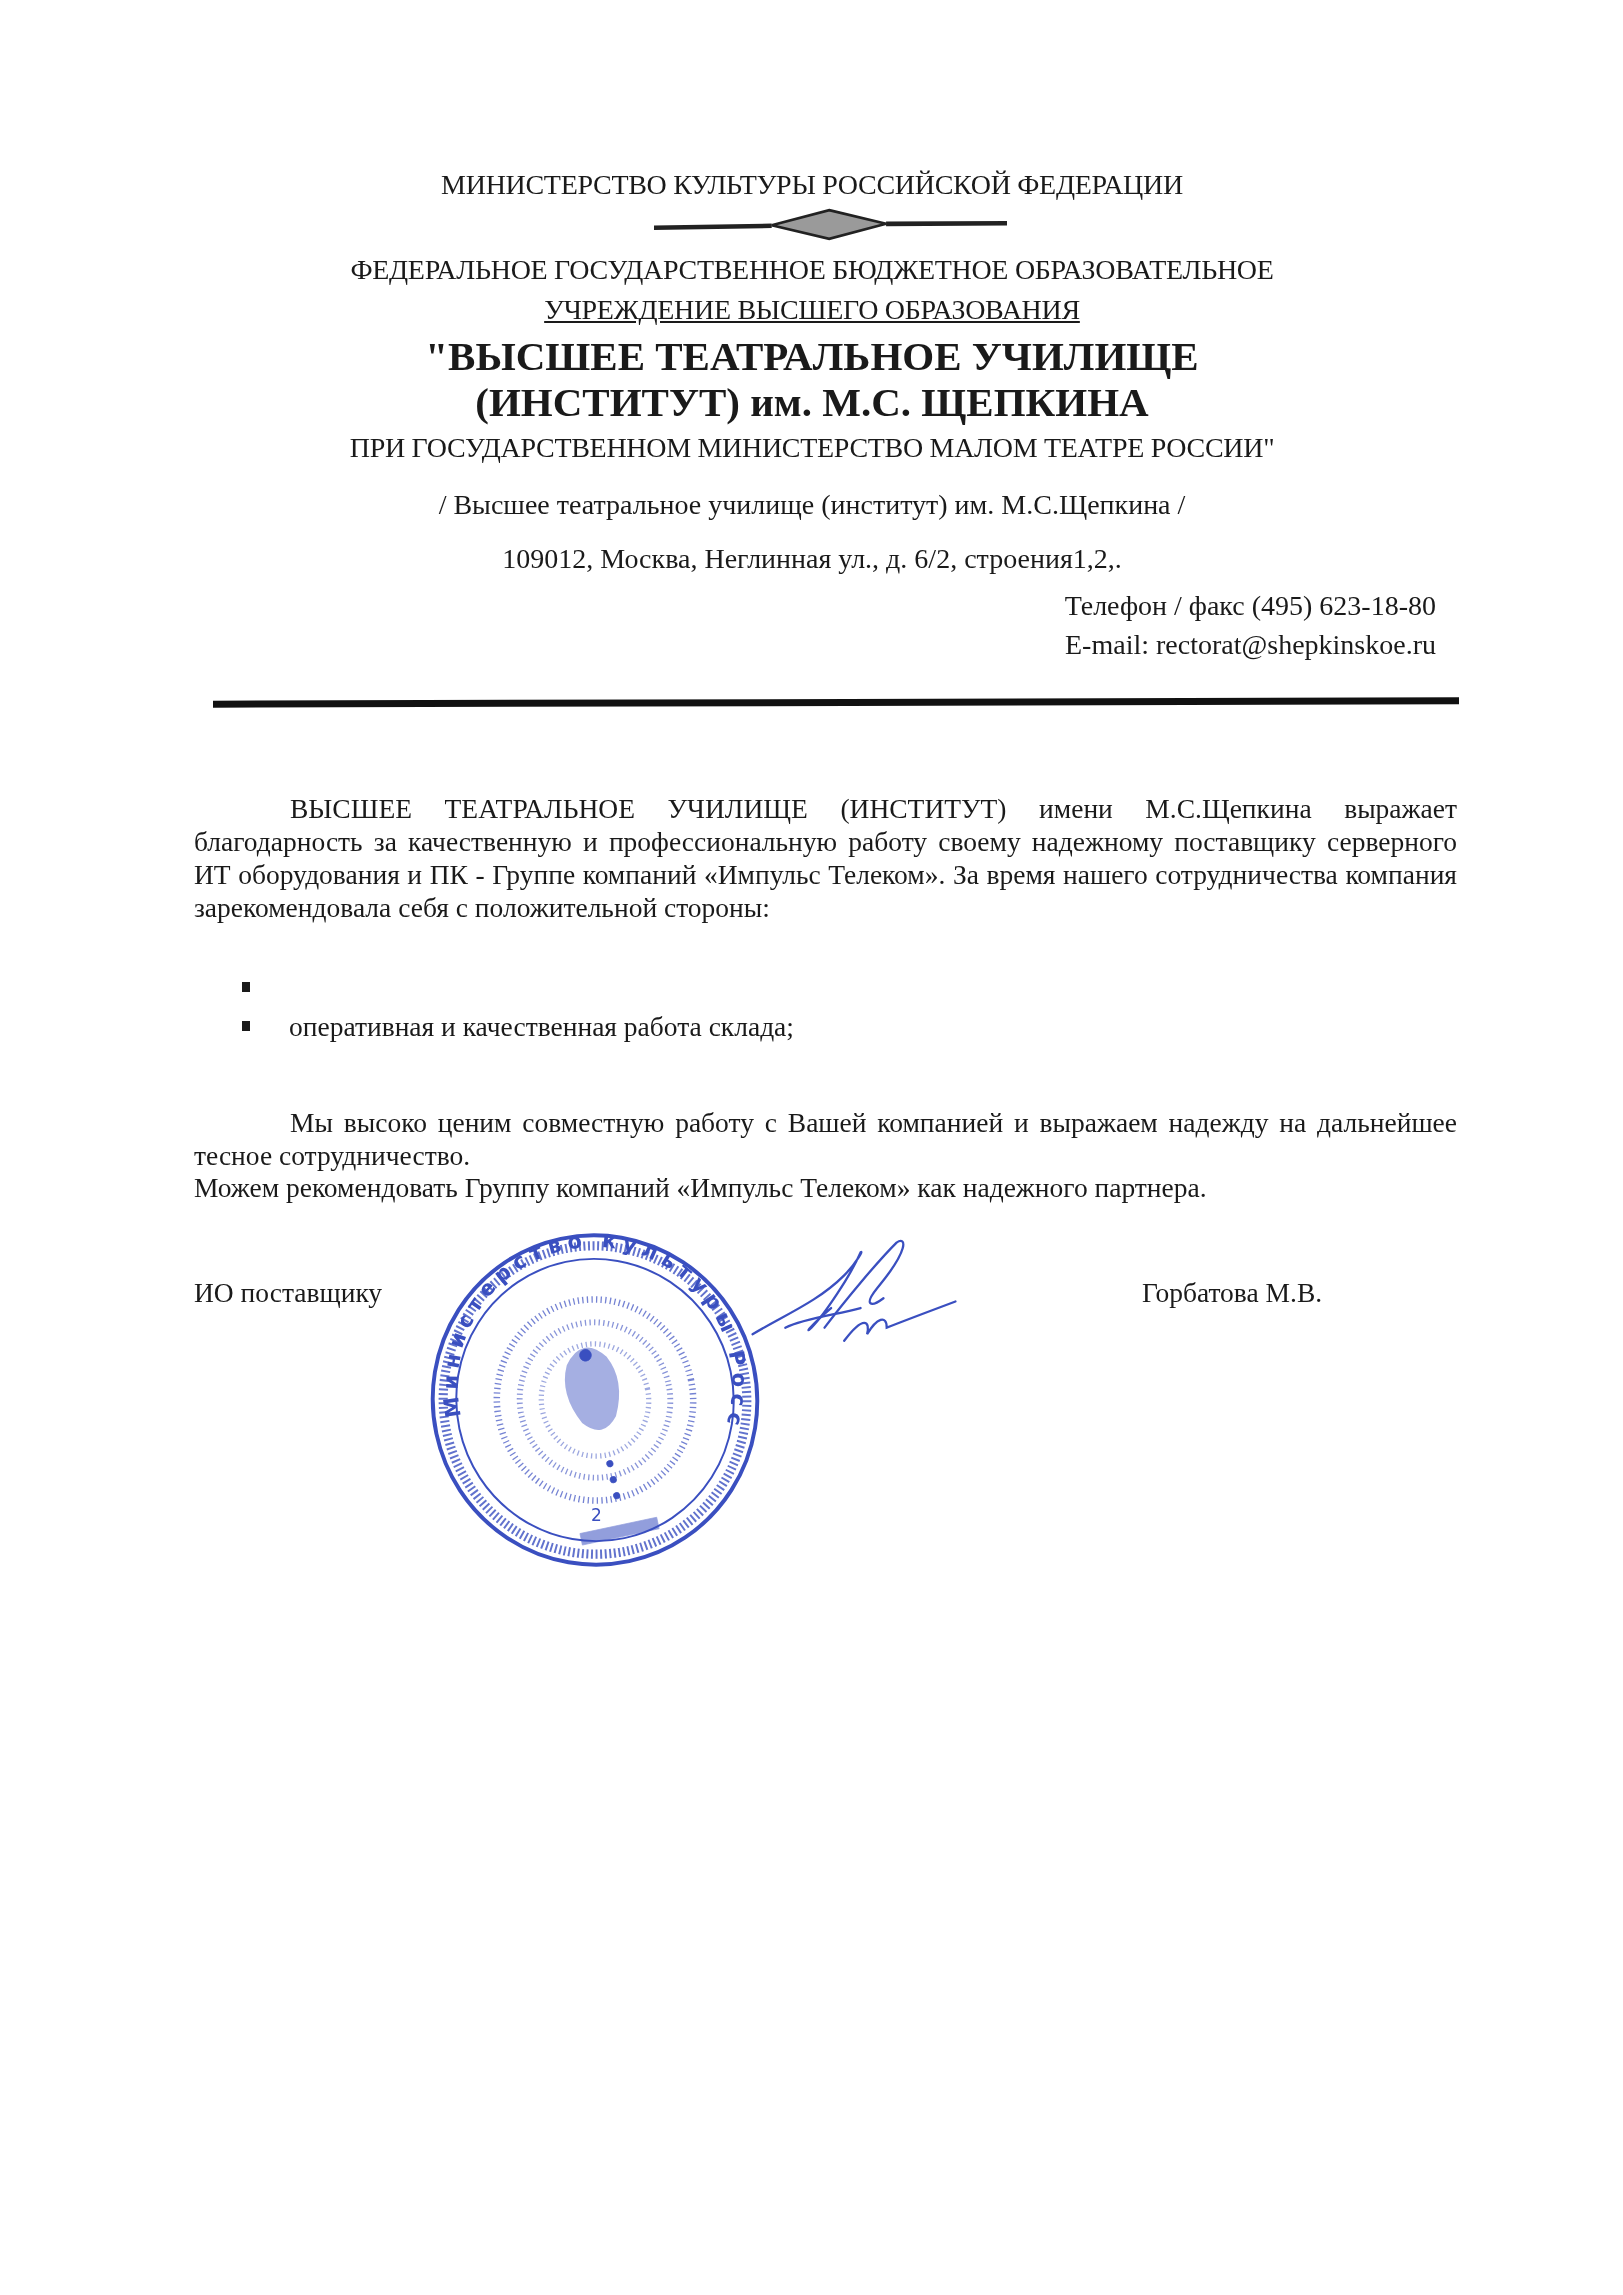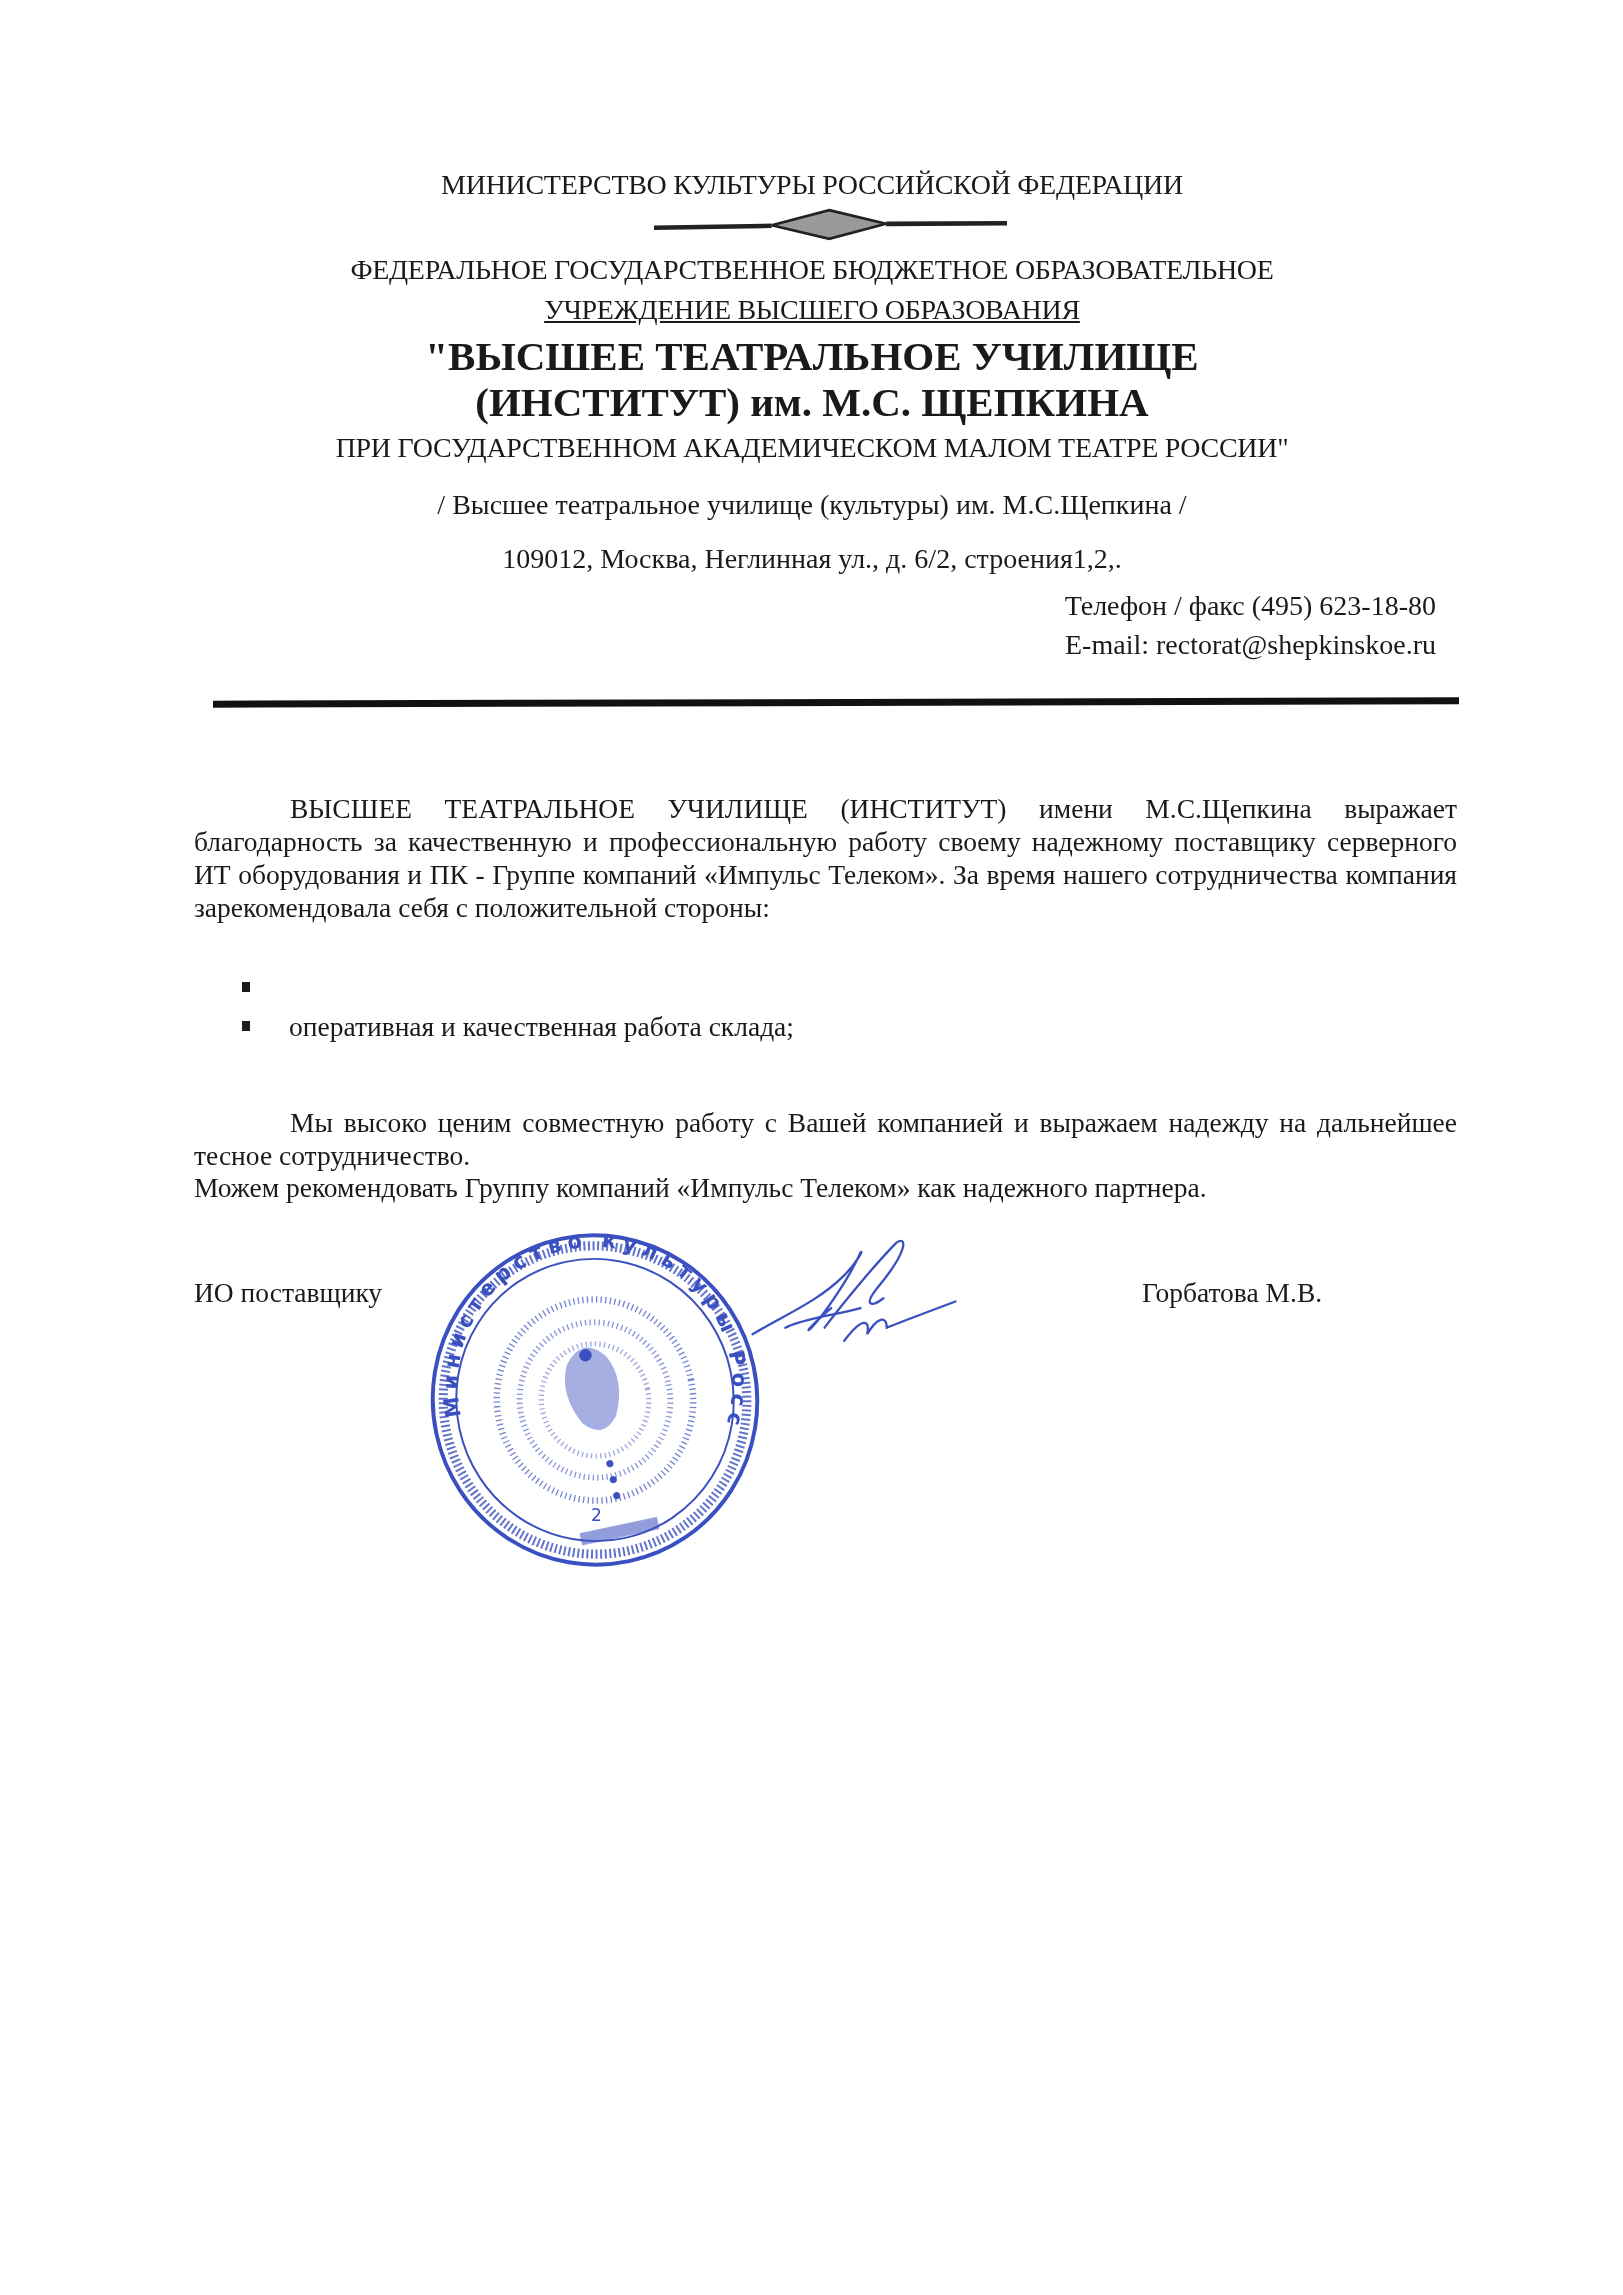--- a/index.html
+++ b/index.html
@@ -29,22 +29,22 @@
 <svg class="ornament" viewBox="0 0 540 50">
   <line x1="0" y1="30" x2="180" y2="27" stroke="#222" stroke-width="7"></line>
   <line x1="355" y1="24" x2="540" y2="23" stroke="#222" stroke-width="7"></line>
   <polygon points="268,3 355,24 268,47 180,26" fill="#9a9a9a" stroke="#222" stroke-width="4"></polygon>
 </svg>
 
 <div class="center-line hdr-small" style="top:254px;">ФЕДЕРАЛЬНОЕ ГОСУДАРСТВЕННОЕ БЮДЖЕТНОЕ ОБРАЗОВАТЕЛЬНОЕ</div>
 <div class="center-line hdr-small" style="top:294px;text-decoration:underline;">УЧРЕЖДЕНИЕ ВЫСШЕГО ОБРАЗОВАНИЯ</div>
 <div class="center-line hdr-big" style="top:332px;">"ВЫСШЕЕ ТЕАТРАЛЬНОЕ УЧИЛИЩЕ</div>
 <div class="center-line hdr-big" style="top:378px;">(ИНСТИТУТ) им. М.С. ЩЕПКИНА</div>
-<div class="center-line hdr-small" style="top:432px;">ПРИ ГОСУДАРСТВЕННОМ АКАДЕМИЧЕСКОМ МАЛОМ ТЕАТРЕ РОССИИ"</div>
-<div class="center-line hdr-sub" style="top:489px;">/ Высшее театральное училище (культуры) им. М.С.Щепкина /</div>
+<div class="center-line hdr-small" style="top:432px;">ПРИ ГОСУДАРСТВЕННОМ МИНИСТЕРСТВО МАЛОМ ТЕАТРЕ РОССИИ"</div>
+<div class="center-line hdr-sub" style="top:489px;">/ Высшее театральное училище (институт) им. М.С.Щепкина /</div>
 <div class="center-line hdr-sub italic" style="top:543px;">109012, Москва,  Неглинная ул., д. 6/2, строения1,2,.</div>
 
 <div class="abs hdr-sub" style="top:590px; right:188px; text-align:right; white-space:nowrap;">Телефон / факс  (495) 623-18-80</div>
 <div class="abs hdr-sub" style="top:629px; right:188px; text-align:right; white-space:nowrap;">E-mail: rectorat@shepkinskoe.ru</div>
 
 <div class="sep-line"></div>
 
 <div class="para body-text" style="top:792px; text-indent:96px;">ВЫСШЕЕ ТЕАТРАЛЬНОЕ УЧИЛИЩЕ (ИНСТИТУТ) имени М.С.Щепкина выражает благодарность за качественную и профессиональную работу своему надежному поставщику серверного ИТ оборудования и ПК - Группе компаний «Импульс Телеком». За время нашего сотрудничества компания зарекомендовала себя с положительной стороны:</div>
 
 <ul class="bullet-list" style="top:971px;">

